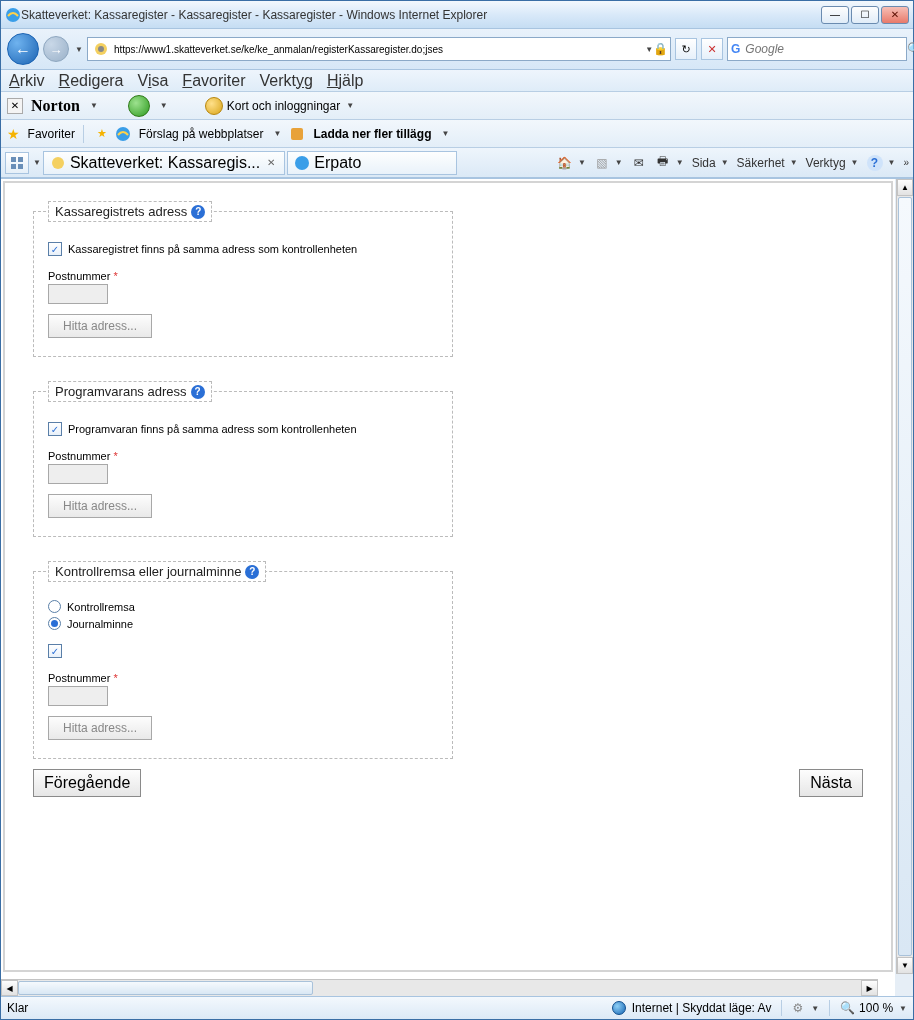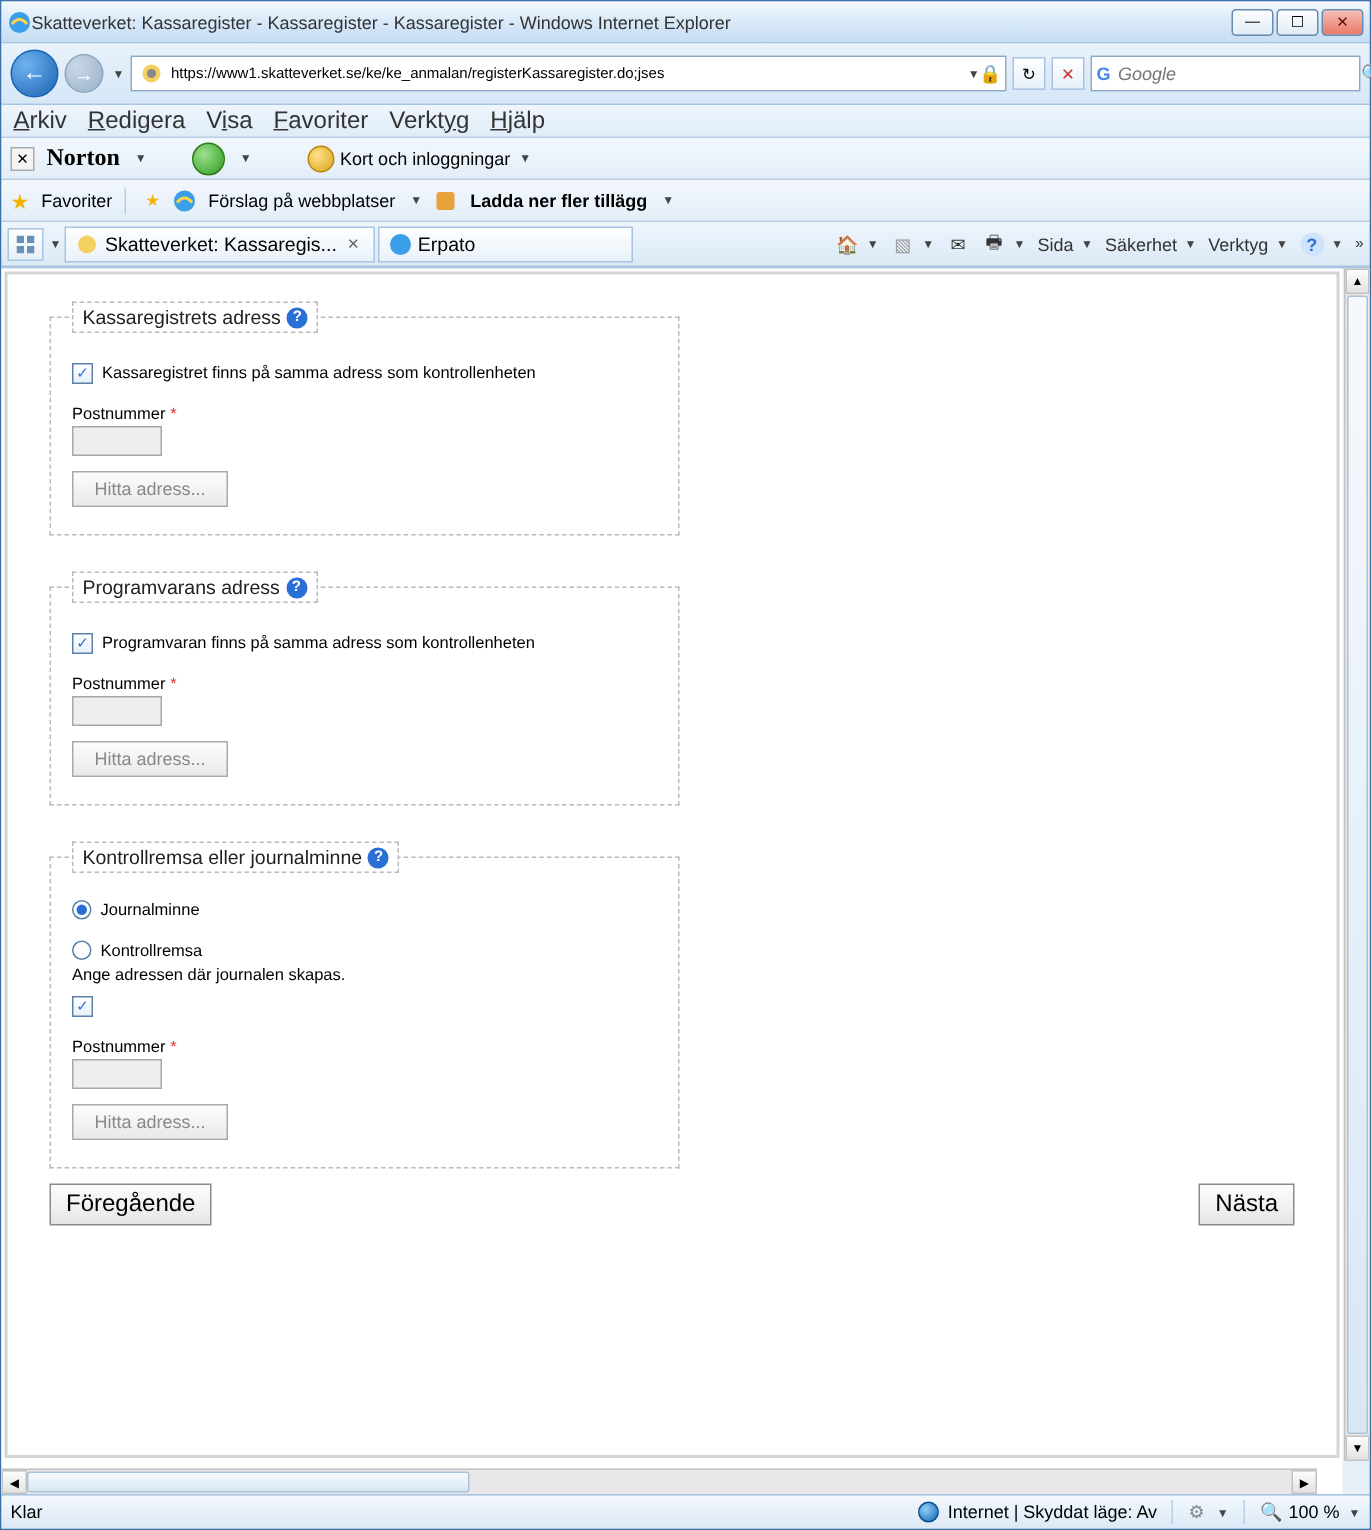--- a/index.html
+++ b/index.html
@@ -98,21 +98,21 @@
   .star{color:#f5b301;font-size:14px;}
   .dropdown-arrow{font-size:8px;color:#444;margin-left:2px;}
   
   .tabsbar {
     display:flex;align-items:center;padding:2px 4px;background:linear-gradient(#eef5fc,#dbe9f6);border-bottom:1px solid #a8c4e0;height:30px;gap:2px;
   }
   .gridbtn{width:24px;height:22px;border:1px solid #a8c4e0;background:linear-gradient(#fff,#e5eff8);display:flex;align-items:center;justify-content:center;}
   .tab {
     display:flex;align-items:center;gap:4px;padding:3px 6px;border:1px solid #a8c4e0;background:linear-gradient(#fdfefe,#e9f2fa);height:24px;min-width:170px;
   }
-  .tab .txt{flex:1;white-space:nowrap;overflow:hidden;text-overflow:ellipsis;font-size:13px;}
+  .tab .txt{flex:1;white-space:nowrap;overflow:hidden;text-overflow:ellipsis;font-size:16px;}
   .tab .closex{width:14px;height:14px;font-size:10px;color:#666;display:flex;align-items:center;justify-content:center;}
   .command-bar{margin-left:auto;display:flex;align-items:center;gap:8px;font-size:12px;color:#333;}
   .cb-item{display:flex;align-items:center;gap:3px;}
   .cb-ico{width:16px;height:16px;display:inline-flex;align-items:center;justify-content:center;}
   
   .content-wrap{flex:1;display:flex;background:#e6eef6;border-top:1px solid #a8c4e0;position:relative;}
   .page-scroll{flex:1;background:#fff;margin:0 18px 0 0;overflow:hidden;position:relative;}
   .page-inner{padding:10px 20px 10px 28px;border:2px solid #d4d4d4;margin:2px;height:calc(100% - 26px);overflow:hidden;position:relative;}
   fieldset.section{
     border:1px dashed #bbb;padding:14px 14px 18px 14px;margin:8px 0 24px 0;width:420px;
@@ -319,29 +319,28 @@
           <div class="lbl"><span>Postnummer</span> <span class="req">*</span></div>
           <div class="txtinput"></div>
           <div class="btn-wide">Hitta adress...</div>
         </fieldset>
 
         <fieldset class="section" style="margin-bottom:10px;">
           <legend>
             <span>Kontrollremsa eller journalminne</span>
             <span class="help-ico">?</span>
           </legend>
+          <div class="radio-row">
+            <span class="radio"></span>
+            <span class="lbl">Kontrollremsa</span>
+          </div>
           <div class="radio-row" style="margin-bottom:14px;">
             <span class="radio sel"></span>
             <span class="lbl">Journalminne</span>
           </div>
-          <div class="radio-row">
-            <span class="radio"></span>
-            <span class="lbl">Kontrollremsa</span>
-          </div>
-          <div class="lbl" style="margin-bottom:8px;">Ange adressen där journalen skapas.</div>
           <div class="chk-row">
             <span class="chk">✓</span>
           </div>
           <div class="lbl"><span>Postnummer</span> <span class="req">*</span></div>
           <div class="txtinput"></div>
           <div class="btn-wide">Hitta adress...</div>
         </fieldset>
 
         <div class="nav-buttons">
           <div class="nav-btn">Föregående</div>

